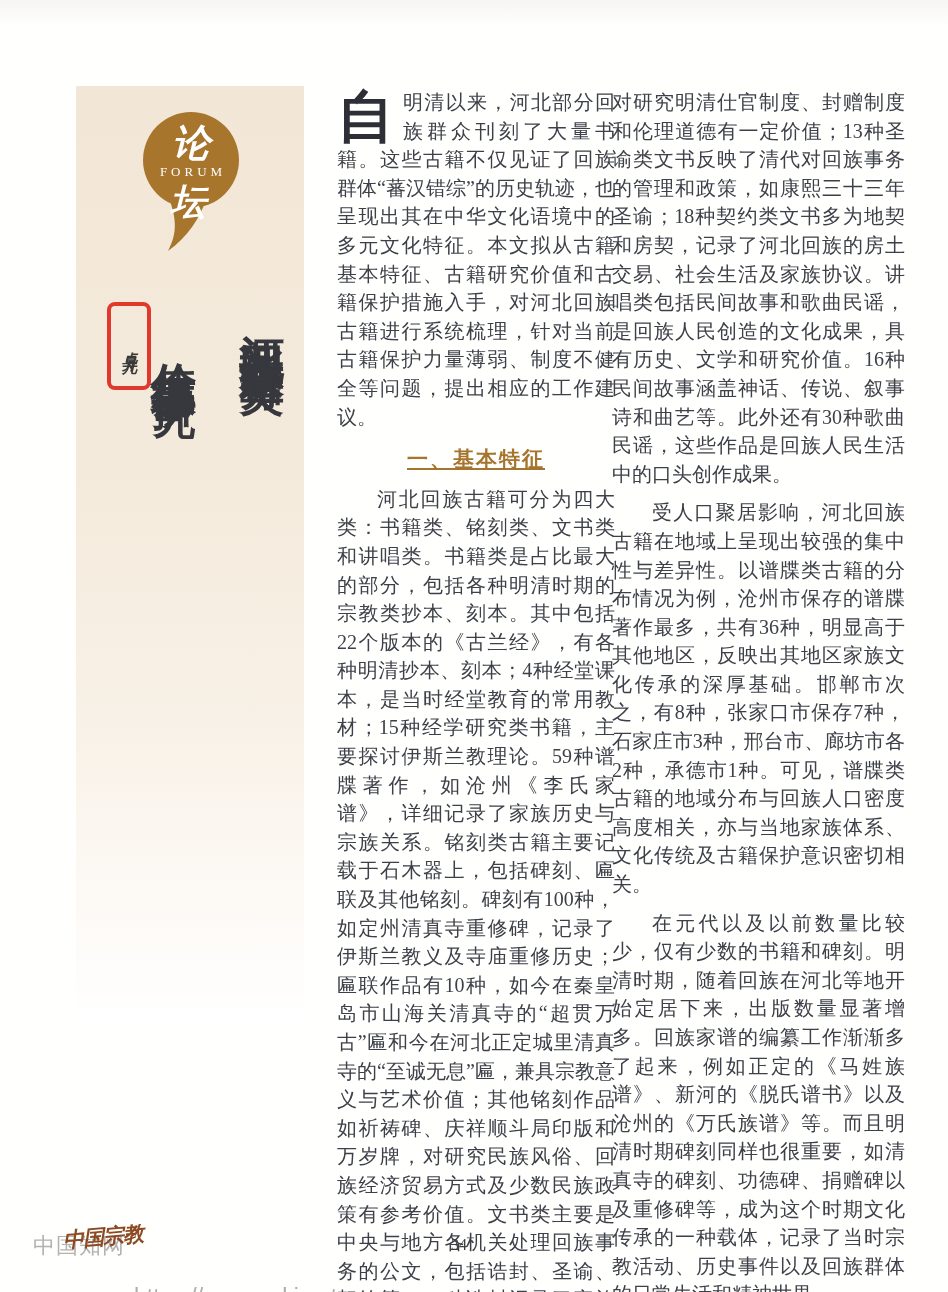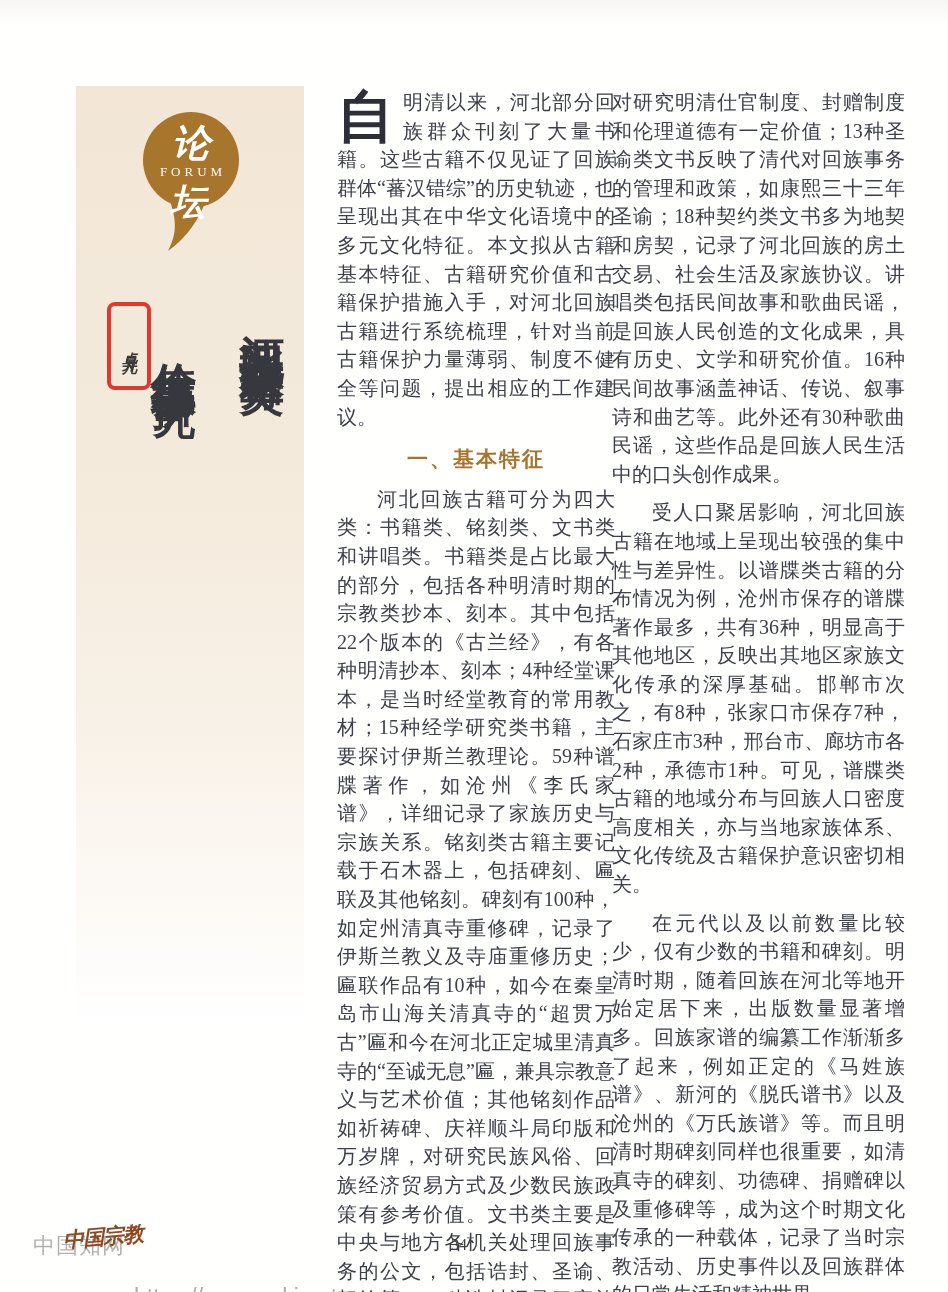--- a/index.html
+++ b/index.html
@@ -48,21 +48,21 @@
   .col p{margin:0;}
   .indent{text-indent:2em;}
   .sp{margin-top:10px !important;}
   .dropcap{
     float:left;font-size:57px;line-height:52px;font-weight:700;color:#2e2f36;
     margin:3px 9px 0 0;
   }
   .sec-heading{
     text-align:center;color:#a5742d;font-weight:700;font-size:21px;
     font-family:"Liberation Sans","DejaVu Sans",sans-serif;
-    margin:14px 0 11px 0 !important;letter-spacing:2px;
+    margin:14px 0 11px 0 !important;letter-spacing:2px;text-decoration:underline;
   }
   
   .wm-site{
     position:absolute;left:33px;top:1231px;font-size:22px;color:#b2b2b2;
     font-family:Liberation Serif, serif;letter-spacing:1px;
   }
   .journal-logo{
     position:absolute;left:63px;top:1223px;font-size:21px;color:#8d4a22;
     font-family:"DejaVu Serif",serif;font-style:italic;font-weight:700;
     transform:rotate(-5deg);letter-spacing:-1px;

